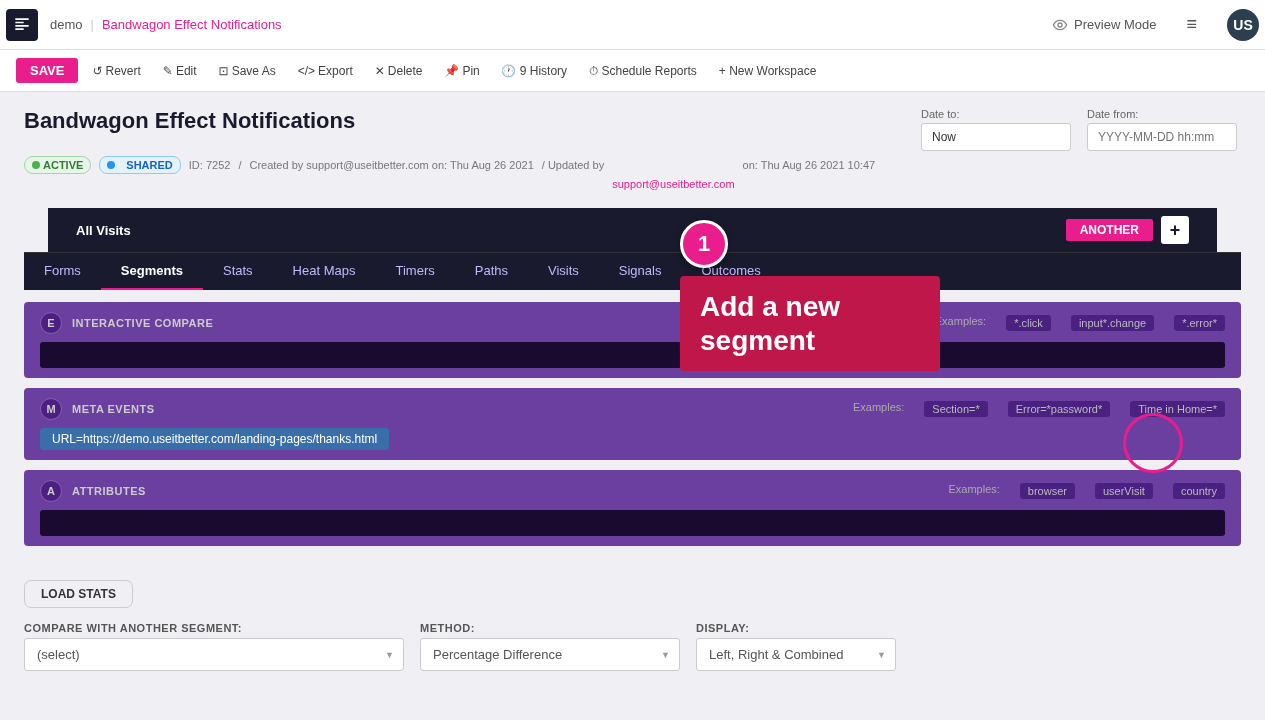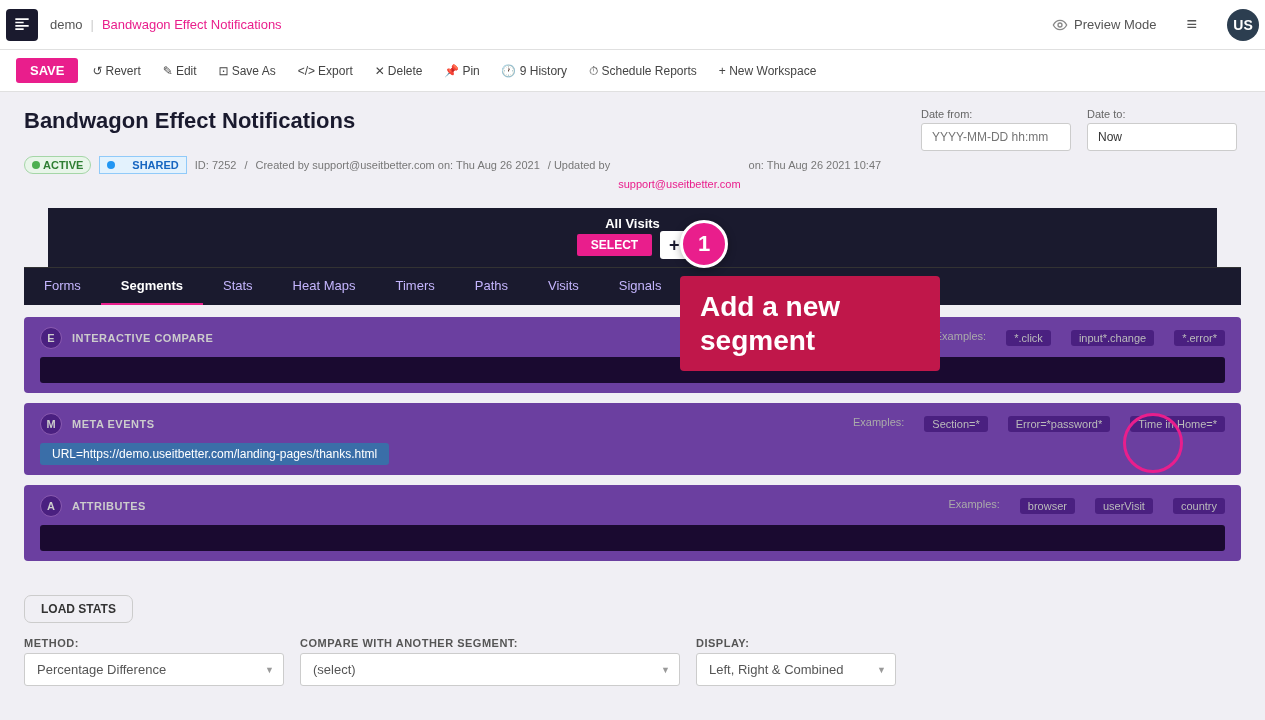--- a/index.html
+++ b/index.html
@@ -48,36 +48,36 @@
     }
     .header-left { flex: 1; }
     .page-title { font-size: 22px; font-weight: 700; color: #1a1a2e; margin-bottom: 6px; }
     .badges { display: flex; align-items: center; gap: 8px; font-size: 11px; }
     .badge-active {
       background: #e8f5e9; color: #2e7d32; border: 1px solid #a5d6a7;
       padding: 2px 7px; border-radius: 10px; font-weight: 600; display: flex; align-items: center; gap: 3px;
     }
     .badge-shared {
       background: #e3f2fd; color: #1565c0; border: 1px solid #90caf9;
-      padding: 2px 7px; border-radius: 0; font-weight: 600; display: flex; align-items: center; gap: 17px;
+      padding: 2px 7px; border-radius: 8px; font-weight: 600; display: flex; align-items: center; gap: 11px;
     }
     .meta-text { color: #777; font-size: 11px; }
     .header-right { display: flex; flex-direction: column; align-items: flex-start; gap: 6px; min-width: 320px; }
     .date-row { display: flex; gap: 16px; }
     .date-group { display: flex; flex-direction: column; gap: 3px; }
     .date-label { font-size: 11px; color: #666; }
     .date-input {
       border: 1px solid #ccc; border-radius: 3px; padding: 6px 10px;
       font-size: 12px; width: 150px; background: #fff; color: #333;
     }
 
     
     .all-visits-bar {
       background: #1a1a2e; color: #fff; padding: 8px 28px;
-      display: flex; align-items: center; justify-content: space-between; margin: 0 24px; flex-direction: column;
+      display: flex; align-items: center; justify-content: space-between; margin: 0 24px;
     }
     .all-visits-title { font-size: 13px; font-weight: 600; }
     .bar-right { display: flex; align-items: center; gap: 8px; }
     .select-btn {
       background: #e91e8c; color: #fff; border: none; padding: 4px 14px;
       font-size: 12px; font-weight: 600; cursor: pointer; border-radius: 2px;
     }
     .add-btn {
       width: 28px; height: 28px; background: #fff; color: #1a1a2e; border: none;
       border-radius: 3px; font-size: 18px; font-weight: bold; cursor: pointer;
@@ -251,36 +251,36 @@
       <span class="meta-text">/</span>
       <span class="meta-text">Created by support@useitbetter.com on: Thu Aug 26 2021</span>
       <span class="meta-text"> / Updated by </span>
       <span class="meta-text" style="color:#e91e8c;margin-top:38px;">support@useitbetter.com</span>
       <span class="meta-text">on: Thu Aug 26 2021 10:47</span>
     </div>
   </div>
   <div class="header-right">
     <div class="date-row">
       <div class="date-group">
+        <label class="date-label">Date to:</label>
+        <input class="date-input" type="text" value="Now" style="">
+      </div>
+      <div class="date-group">
         <label class="date-label">Date from:</label>
         <input class="date-input" type="text" placeholder="YYYY-MM-DD hh:mm" style="">
-      </div>
-      <div class="date-group">
-        <label class="date-label">Date to:</label>
-        <input class="date-input" type="text" value="Now" style="">
       </div>
     </div>
   </div>
 </div>
 
 <div style="position:relative; margin: 0 24px;">
   <div class="all-visits-bar">
     <span class="all-visits-title">All Visits</span>
     <div class="bar-right">
-      <button class="select-btn">SELECT</button>
+      <button class="select-btn">ANOTHER</button>
       <button class="add-btn">+</button>
     </div>
   </div>
 
   <div class="add-circle"></div>
 </div>
 
 <div class="tabs-row" id="tabs-container">
     <div class="tab">Forms</div>
     <div class="tab active">Segments</div>
@@ -337,38 +337,38 @@
       </div>
       <div class="seg-input-row">
         <input class="seg-input" type="text" value="" placeholder="" style="">
       </div>
     </div>
   </div>
 
 <div class="bottom-section">
   <button class="load-stats-btn">LOAD STATS</button>
   <div class="compare-row">
+    <div class="compare-group compare-group-large">
+      <label class="compare-label">COMPARE WITH ANOTHER SEGMENT:</label>
+      <div class="select-wrapper">
+        <select class="compare-select" style="width:380px; padding-right:28px;">
+          <option>(select)</option>
+        </select>
+      </div>
+    </div>
     <div class="compare-group compare-group-method">
       <label class="compare-label">METHOD:</label>
       <div class="select-wrapper">
         <select class="compare-select" style="width:260px; padding-right:28px;">
           <option>Percentage Difference</option>
           <option>Absolute Difference</option>
           <option>Ratio</option>
         </select>
       </div>
     </div>
-    <div class="compare-group compare-group-large">
-      <label class="compare-label">COMPARE WITH ANOTHER SEGMENT:</label>
-      <div class="select-wrapper">
-        <select class="compare-select" style="width:380px; padding-right:28px;">
-          <option>(select)</option>
-        </select>
-      </div>
-    </div>
     <div class="compare-group compare-group-display">
       <label class="compare-label">DISPLAY:</label>
       <div class="select-wrapper">
         <select class="compare-select" style="width:200px; ">
           <option>Left, Right &amp; Combined</option>
           <option>Left Only</option>
           <option>Right Only</option>
         </select>
       </div>
     </div>

